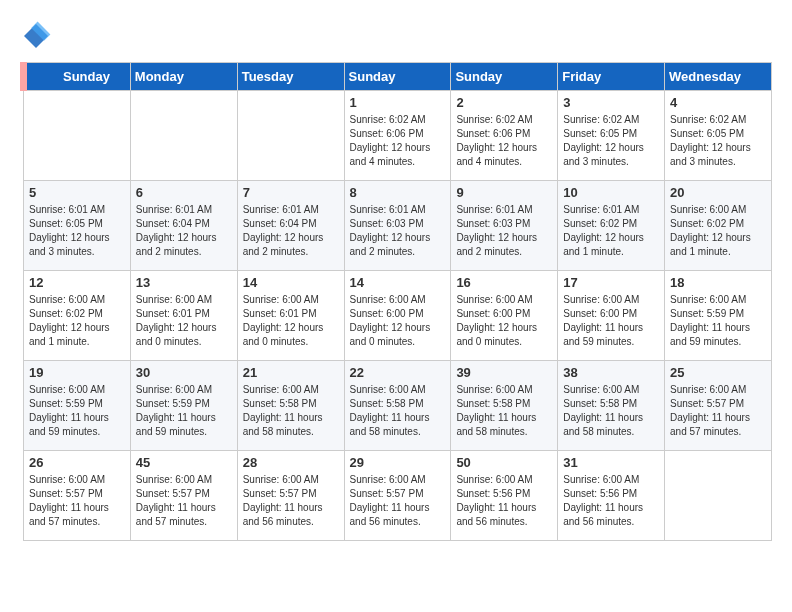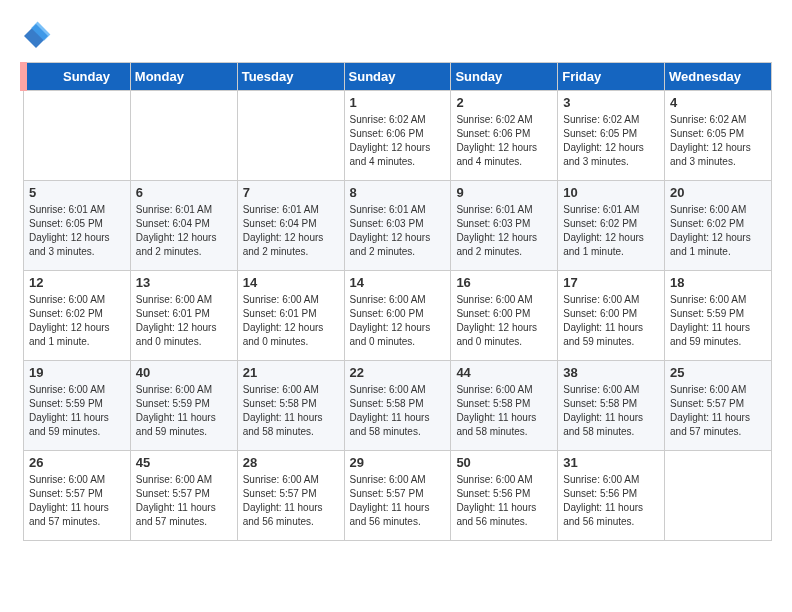--- a/index.html
+++ b/index.html
@@ -260,42 +260,42 @@
       </tr>
       <tr>
         <td>
           <div class="day-number">19</div>
           <div class="day-info" style="white-space: pre-line;">Sunrise: 6:00 AM
 Sunset: 5:59 PM
 Daylight: 11 hours
 and 59 minutes.</div>
         </td>
         <td>
-          <div class="day-number">40</div>
+          <div class="day-number">30</div>
           <div class="day-info" style="white-space: pre-line;">Sunrise: 6:00 AM
 Sunset: 5:59 PM
 Daylight: 11 hours
 and 59 minutes.</div>
         </td>
         <td>
           <div class="day-number">21</div>
           <div class="day-info" style="white-space: pre-line;">Sunrise: 6:00 AM
 Sunset: 5:58 PM
 Daylight: 11 hours
 and 58 minutes.</div>
         </td>
         <td>
           <div class="day-number">22</div>
           <div class="day-info" style="white-space: pre-line;">Sunrise: 6:00 AM
 Sunset: 5:58 PM
 Daylight: 11 hours
 and 58 minutes.</div>
         </td>
         <td>
-          <div class="day-number">44</div>
+          <div class="day-number">39</div>
           <div class="day-info" style="white-space: pre-line;">Sunrise: 6:00 AM
 Sunset: 5:58 PM
 Daylight: 11 hours
 and 58 minutes.</div>
         </td>
         <td>
           <div class="day-number">38</div>
           <div class="day-info" style="white-space: pre-line;">Sunrise: 6:00 AM
 Sunset: 5:58 PM
 Daylight: 11 hours

